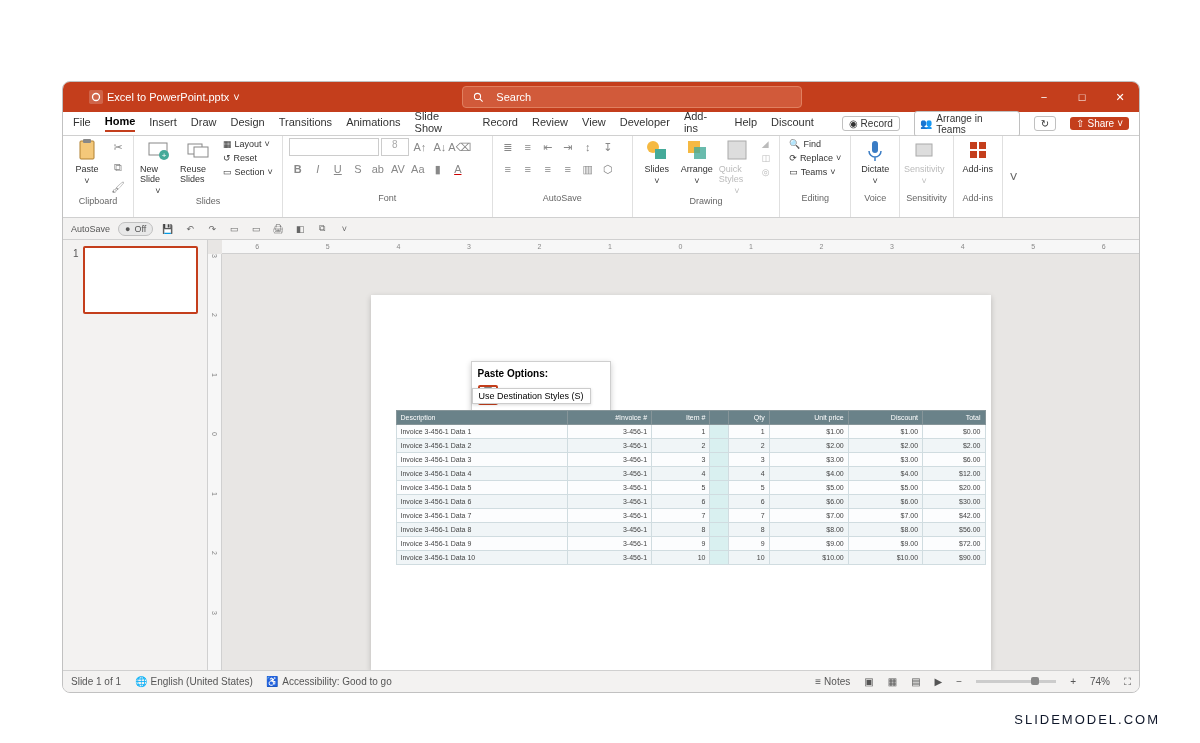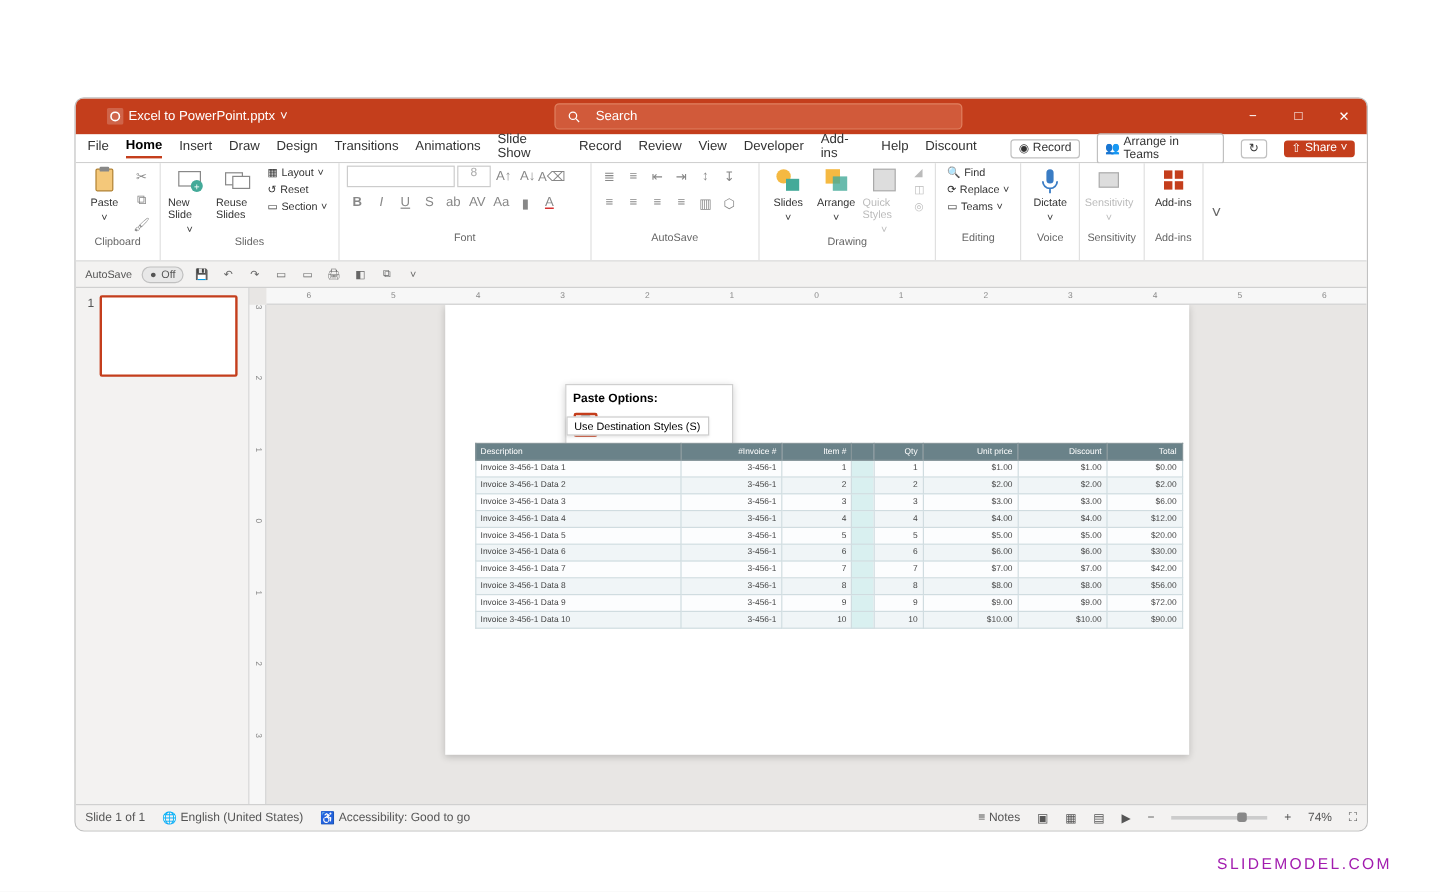--- a/index.html
+++ b/index.html
@@ -47,21 +47,21 @@
 
 .workarea { flex: 1; display: flex; overflow: hidden; }
 .thumbs { width: 145px; background: #f3f2f1; border-right: 1px solid #d0d0d0; padding: 6px; }
 .thumb { border: 2px solid #c43e1c; background: #fff; width: 115px; height: 68px; margin-left: 14px; border-radius: 2px; position: relative; }
 .thumbnum { position: absolute; left: -12px; top: 0; font-size: 10px; color: #555; }
 .canvas-wrap { flex: 1; position: relative; background: #e8e6e4; }
 .rulerH { position: absolute; top: 0; left: 14px; right: 0; height: 14px; background: #f7f7f7; border-bottom: 1px solid #d0d0d0; font-size: 7px; color: #888; display: flex; align-items: center; }
 .rulerH span { flex: 1; text-align: center; }
 .rulerV { position: absolute; top: 14px; left: 0; width: 14px; bottom: 0; background: #f7f7f7; border-right: 1px solid #d0d0d0; font-size: 7px; color: #888; display: flex; flex-direction: column; align-items: center; }
 .rulerV span { flex: 1; writing-mode: vertical-rl; }
-.slide-stage { position: absolute; top: 14px; left: 14px; right: 0; bottom: 0; overflow: auto; display: flex; align-items: flex-start; justify-content: center; }
+.slide-stage { position: absolute; top: 14px; left: 14px; right: 0; bottom: 0; overflow: auto; display: flex; align-items: flex-end; justify-content: center; }
 .slide { width: 620px; height: 375px; background: #fff; box-shadow: 0 2px 6px rgba(0,0,0,.2); position: relative; }
 
 
 .embedtable { position: absolute; top: 115px; left: 25px; width: 590px; border-collapse: collapse; font-size: 7px; }
 .embedtable th { background: #6a8289; color: #fff; padding: 3px 4px; text-align: right; font-weight: 400; border: 1px solid #869599; }
 .embedtable th:first-child { text-align: left; }
 .embedtable td { padding: 3px 4px; border: 1px solid #d0dce0; text-align: right; color: #444; }
 .embedtable td:first-child { text-align: left; }
 .embedtable tr:nth-child(even) td { background: #f0f5f7; }
 .embedtable tr:nth-child(odd) td { background: #fcfdfe; }
@@ -75,21 +75,21 @@
 .pastepop .opt.sel { border: 2px solid #c43e1c; border-radius: 2px; }
 .pastepop .tip { position: absolute; top: 26px; left: 0; background: #fff; border: 1px solid #ccc; padding: 2px 6px; font-size: 9px; white-space: nowrap; box-shadow: 0 1px 3px rgba(0,0,0,.15); }
 
 
 .statusbar { height: 22px; background: #f3f2f1; border-top: 1px solid #d0d0d0; display: flex; align-items: center; font-size: 10px; color: #555; gap: 14px; padding: 0 8px; }
 .statusbar .spacer { flex: 1; }
 .statusbar .sicon { cursor: pointer; display: flex; align-items: center; gap: 3px; }
 .zoomslider { width: 80px; height: 3px; background: #ccc; position: relative; }
 .zoomslider .hndl { position: absolute; width: 8px; height: 8px; background: #888; border-radius: 2px; top: -3px; left: 55px; }
 
-.watermark { position: absolute; right: 40px; bottom: 16px; font-size: 13px; color: #a21caf; letter-spacing: 2px; }
+.watermark { position: absolute; right: 40px; bottom: 16px; font-size: 13px; color: #0f172a; letter-spacing: 2px; }
 
 svg { display: block; }
 </style>
 </head>
 <body>
 
 <div class="app-window">
 
   <div class="titlebar">
     <div class="left">

